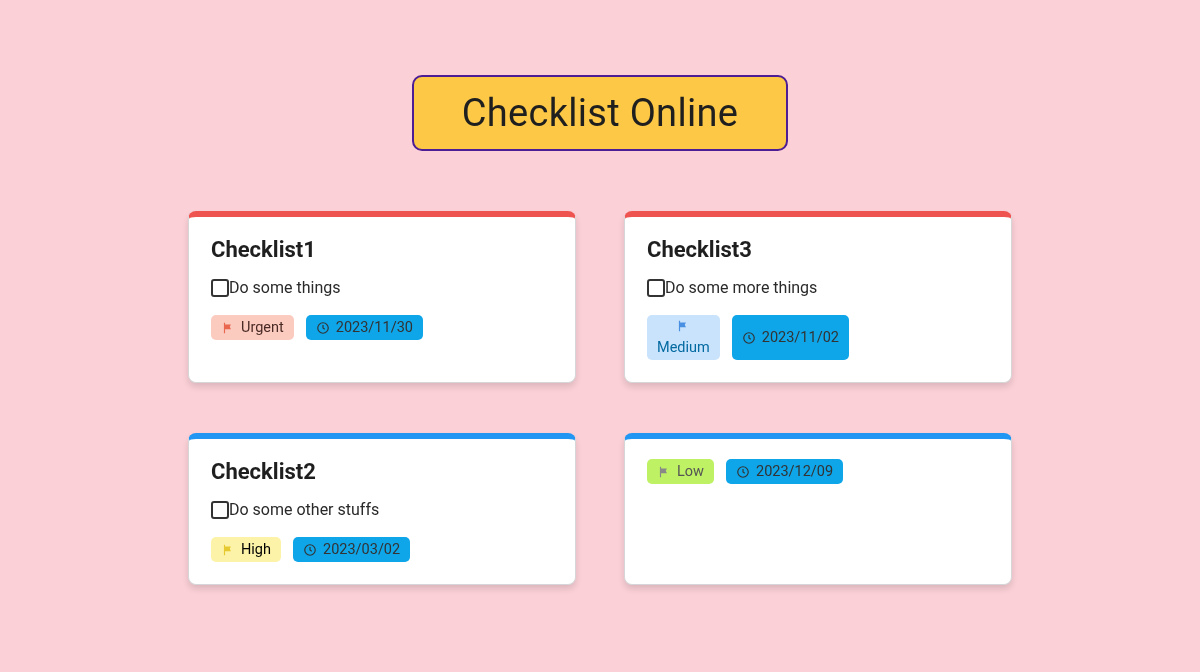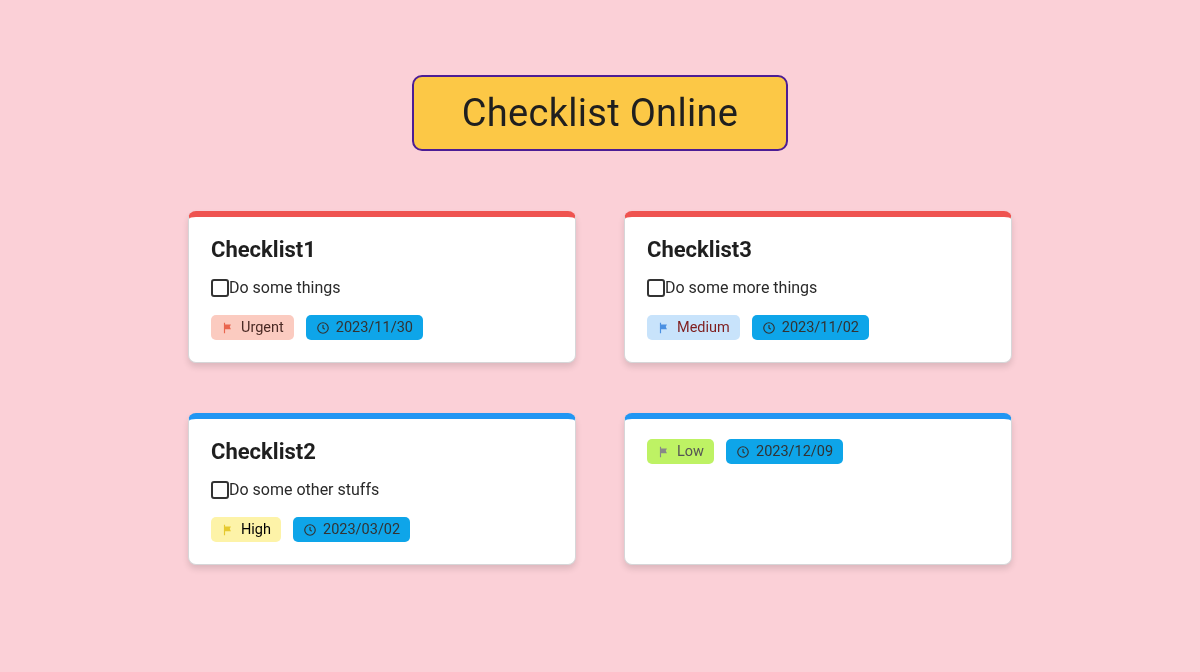--- a/index.html
+++ b/index.html
@@ -77,21 +77,21 @@
       align-items: center;
       gap: 6px;
       padding: 4px 10px;
       border-radius: 5px;
       font-size: 14.5px;
       background: #0ea5e9;
       color: #333;
     }
     .badge.urgent { background: #fbcbc0; color: #4a2a24; }
     .badge.high   { background: #fdf3a8; color: #000000; }
-    .badge.medium { background: #c8e3fb; color: #7f1d1d; }
+    .badge.medium { background: #c8e3fb; color: #0369a1; flex-direction: column; }
     .badge.low    { background: #bef264; color: #555; }
     .flag-icon svg, .clock-icon svg { display: block; }
   </style>
 </head>
 <body>
 
 <div class="container">
   <div class="title-banner">Checklist Online</div>
 
   <div class="grid">

